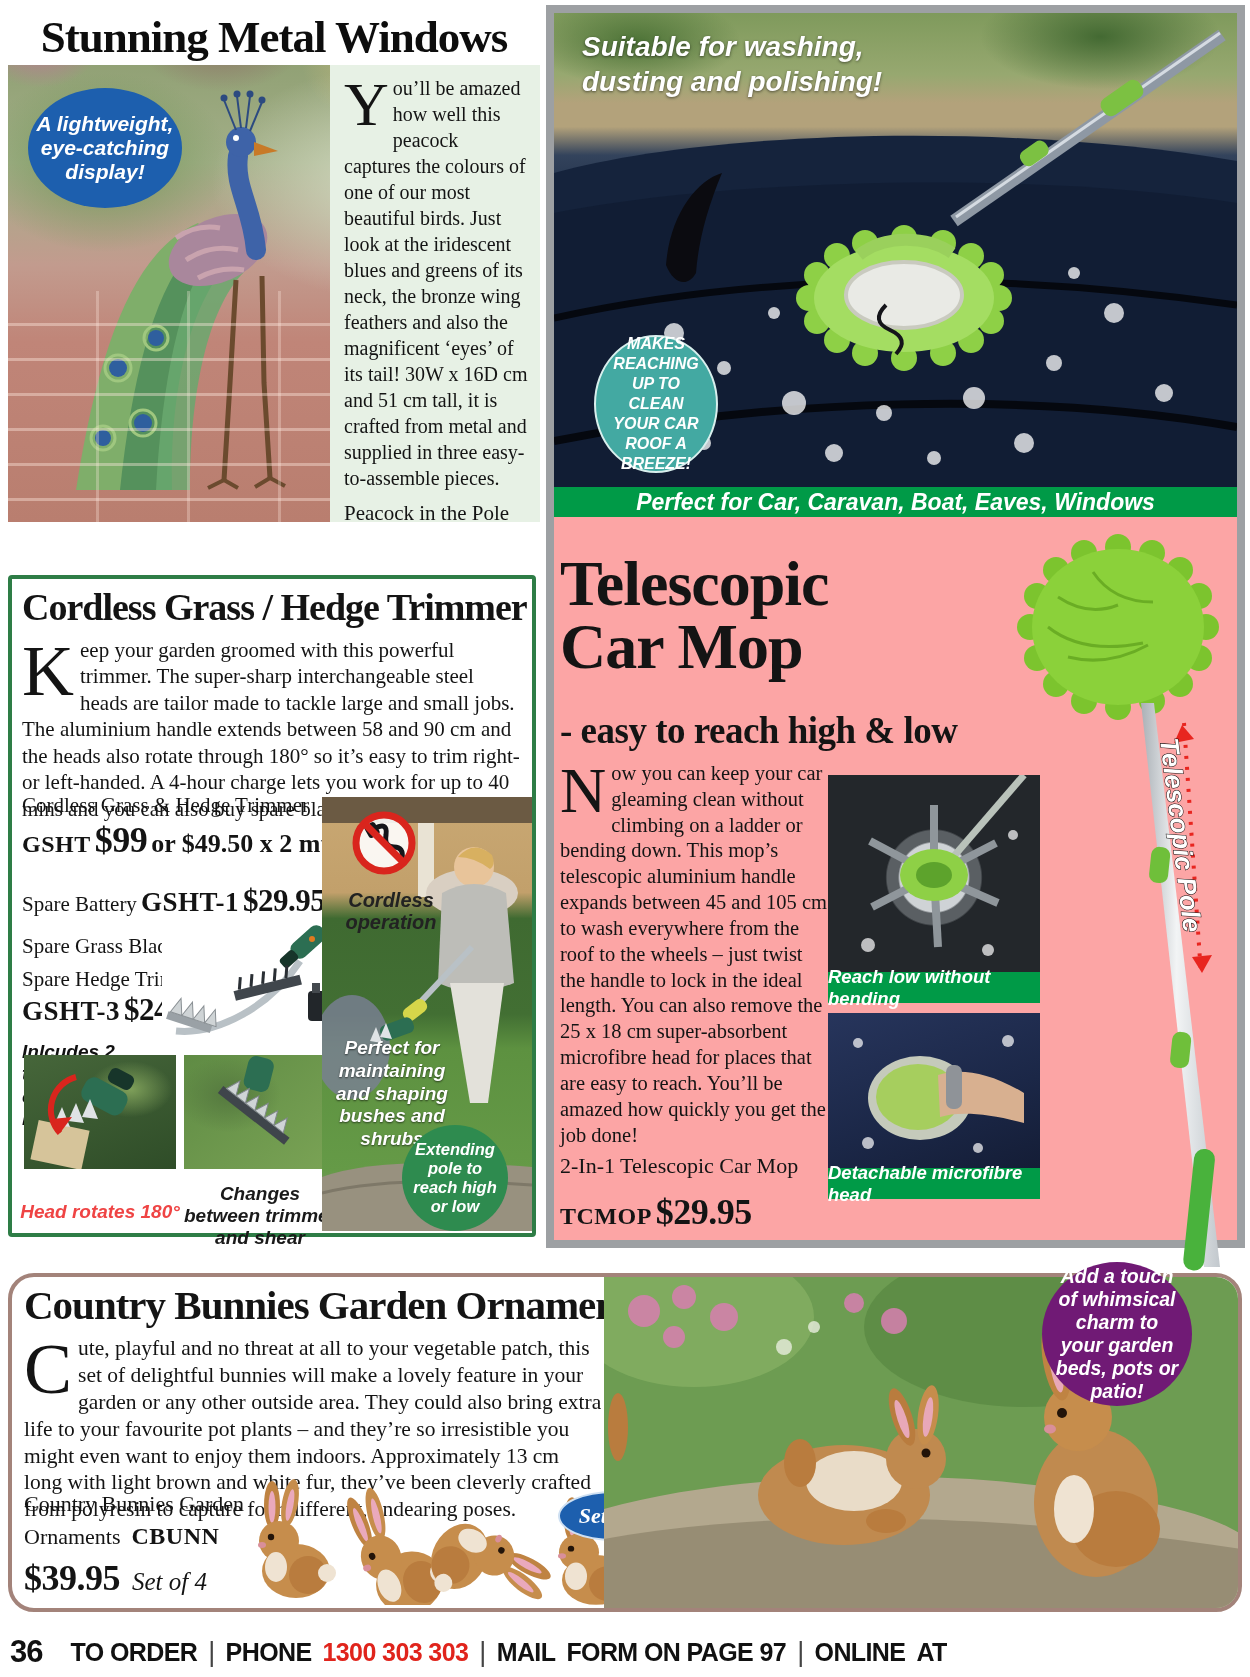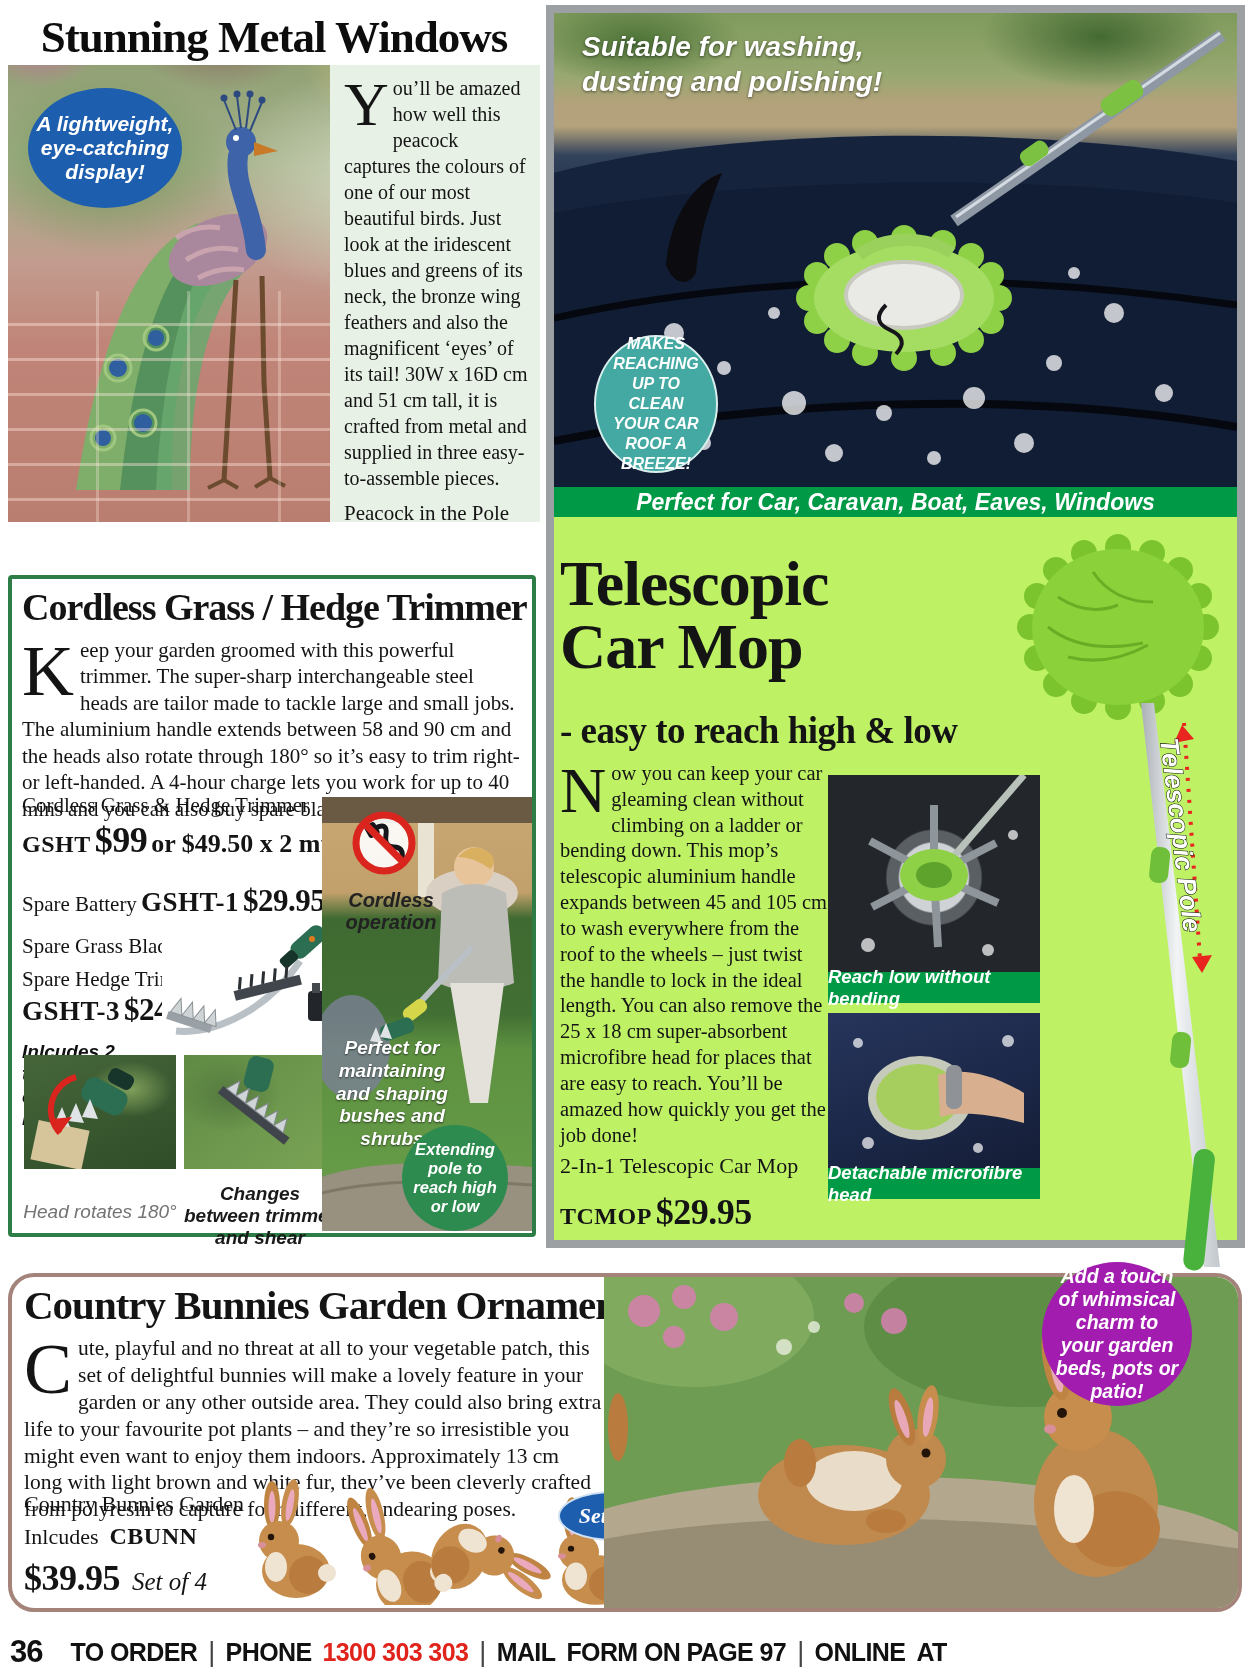--- a/index.html
+++ b/index.html
@@ -27,21 +27,21 @@
   .pk-col p{margin:0;font-size:20px;line-height:1.3;}
   .pk-col .dropcap{float:left;font-size:62px;line-height:.8;font-weight:normal;margin:5px 4px 0 0;}
   .pk-product{margin-top:10px;font-size:21px;}
   .code{font-weight:bold;font-size:22px;letter-spacing:.5px;}
   .price-lg{font-weight:bold;font-size:34px;letter-spacing:-.5px;}
   .pk-badge{left:20px;top:80px;width:154px;height:120px;border-radius:50%;background:#1d5fae;
     display:flex;align-items:center;justify-content:center;text-align:center;
     color:#fff;font-style:italic;font-weight:bold;font-size:21px;line-height:1.15;padding:6px;box-sizing:border-box;}
 
   
-  .sec-mop{left:546px;top:5px;width:699px;height:1243px;box-sizing:border-box;border:8px solid #9da0a3;background:#bef264;}
+  .sec-mop{left:546px;top:5px;width:699px;height:1243px;box-sizing:border-box;border:8px solid #9da0a3;background:#fca5a5;}
   .mop-photo{left:0;top:0;width:683px;height:474px;overflow:hidden;
     background:
       radial-gradient(140px 60px at 12% 6%, rgba(70,110,50,.9), transparent 75%),
       radial-gradient(160px 70px at 80% 5%, rgba(60,100,45,.9), transparent 75%),
       linear-gradient(180deg,#7f9a5c 0%,#97a870 13%,#b3a27b 19%,#b3a27b 24%,#33435c 30%,#16243d 45%,#0d1930 70%,#0a1426 100%);}
   .mop-caption{left:28px;top:16px;width:330px;color:#fff;font-style:italic;font-weight:bold;font-size:28px;line-height:1.25;
     text-shadow:0 1px 3px rgba(0,0,0,.55);}
   .mop-teal{left:40px;top:322px;width:124px;height:138px;border-radius:50%;background:#43a9a2;border:2px solid #d8efed;
     display:flex;align-items:center;justify-content:center;text-align:center;color:#fff;
     font-style:italic;font-weight:bold;font-size:16px;line-height:1.25;padding:8px;box-sizing:border-box;}
@@ -79,21 +79,21 @@
   .spare-line{left:10px;white-space:nowrap;}
   .spare-line .lbl{font-size:21px;}
   .spare-line .code{font-size:27px;text-align:center;}
   .spare-line .price-lg{font-size:31px;}
   .tr-note{left:10px;top:402px;width:160px;font-style:italic;font-weight:bold;font-size:19px;line-height:1.18;color:#111;}
   .tr-kit{left:150px;top:340px;width:172px;height:128px;background:#fff;}
   .tr-photo1{left:12px;top:476px;width:152px;height:114px;
     background:radial-gradient(60px 40px at 70% 30%, #7fa05a, transparent 70%),linear-gradient(160deg,#46663a,#2f4d28);}
   .tr-photo2{left:172px;top:476px;width:148px;height:114px;
     background:radial-gradient(70px 50px at 30% 35%, #55793f, transparent 75%),linear-gradient(140deg,#5f8b44,#7aa355);}
-  .tr-cap1{left:6px;top:622px;width:164px;text-align:center;font-style:italic;font-weight:normal;font-size:19px;color:#737373;}
+  .tr-cap1{left:6px;top:622px;width:164px;text-align:center;font-style:italic;font-weight:bold;font-size:19px;color:#ef4444;}
   .tr-cap2{left:170px;top:604px;width:156px;text-align:center;font-style:italic;font-weight:bold;font-size:19px;line-height:1.15;color:#1a1a1a;}
   .tr-woman{left:310px;top:218px;width:210px;height:434px;overflow:hidden;
     background:linear-gradient(180deg,#c9a873 0%,#c2a06b 22%,#3f6a31 28%,#426f33 50%,#5d9140 58%,#659a47 86%,#8b8f82 95%,#9a9d90 100%);}
   .no-cord-text{left:14px;top:92px;width:110px;text-align:center;font-style:italic;font-weight:bold;font-size:20px;line-height:1.1;color:#222;}
   .tr-perfect{left:6px;top:240px;width:128px;text-align:center;color:#fff;font-style:italic;font-weight:bold;font-size:19px;line-height:1.2;
     text-shadow:0 1px 2px rgba(0,0,0,.6);}
   .tr-extend{left:80px;top:328px;width:106px;height:106px;border-radius:50%;background:#2e8b4f;
     display:flex;align-items:center;justify-content:center;text-align:center;color:#fff;
     font-style:italic;font-weight:bold;font-size:16.5px;line-height:1.15;padding:6px;box-sizing:border-box;}
 
@@ -105,21 +105,21 @@
   .bn-prod{left:12px;top:212px;font-size:22px;line-height:1.4;}
   .bn-prod .code{font-size:24px;}
   .bn-priceline{left:12px;top:280px;}
   .bn-priceline .price-lg{font-size:36px;}
   .bn-setqual{font-style:italic;font-size:25px;margin-left:8px;}
   .bn-photo{left:592px;top:0;width:638px;height:331px;}
   .bn-setoval{left:546px;top:214px;width:106px;height:46px;border-radius:50%;background:#1d5fae;border:2px solid #cfe0f2;
     display:flex;align-items:center;justify-content:center;color:#fff;font-style:italic;font-weight:bold;font-size:22px;
     font-family:"Liberation Serif",serif;}
   .bn-figs{left:222px;top:178px;width:400px;height:150px;}
-  .bn-charm{left:1042px;top:1262px;width:150px;height:144px;border-radius:50%;background:#a21caf;z-index:5;
+  .bn-charm{left:1042px;top:1262px;width:150px;height:144px;border-radius:50%;background:#701a75;z-index:5;
     display:flex;align-items:center;justify-content:center;text-align:center;color:#fff;
     font-style:italic;font-weight:bold;font-size:19.5px;line-height:1.18;padding:10px;box-sizing:border-box;}
 
   
   .footer{left:0px;top:1630px;width:1250px;height:44px;display:flex;align-items:center;}
   .footer .pgnum{font-weight:bold;font-size:31px;letter-spacing:-1px;color:#111;margin-left:10px;}
   .footer .items{display:flex;align-items:center;margin-left:28px;gap:11px;
     font-weight:bold;font-size:25px;letter-spacing:-.6px;color:#111;}
   .footer .red{color:#e0241c;}
   .footer .sep{font-weight:normal;color:#444;font-size:27px;}
@@ -469,21 +469,21 @@
     </div>
   </section>
 
   <section class="abs sec-bunnies">
     <div class="abs bn-title">Country Bunnies Garden Ornaments</div>
     <div class="abs bn-body">
       <span class="dropcap">C</span><span>ute, playful and no threat at all to your vegetable patch, this set of delightful bunnies will make a lovely feature in your garden or any other outside area. They could also bring extra life to your favourite pot plants – and they’re so irresistible you might even want to enjoy them indoors. Approximately 13 cm long with light brown and white fur, they’ve been cleverly crafted from polyresin to capture four different, endearing poses.</span>
     </div>
     <div class="abs bn-prod">
       <div>Country Bunnies Garden</div>
-      <div><span>Inlcudes</span>&nbsp;
+      <div><span>Ornaments</span>&nbsp;
         <span class="code">CBUNN</span></div>
     </div>
     <div class="abs bn-priceline">
       <span class="price-lg">$39.95</span>
       <span class="bn-setqual">Set of 4</span>
     </div>
 
     <svg class="abs bn-figs" viewBox="0 0 400 150">
       <defs>
         <g id="bunnyShape">

